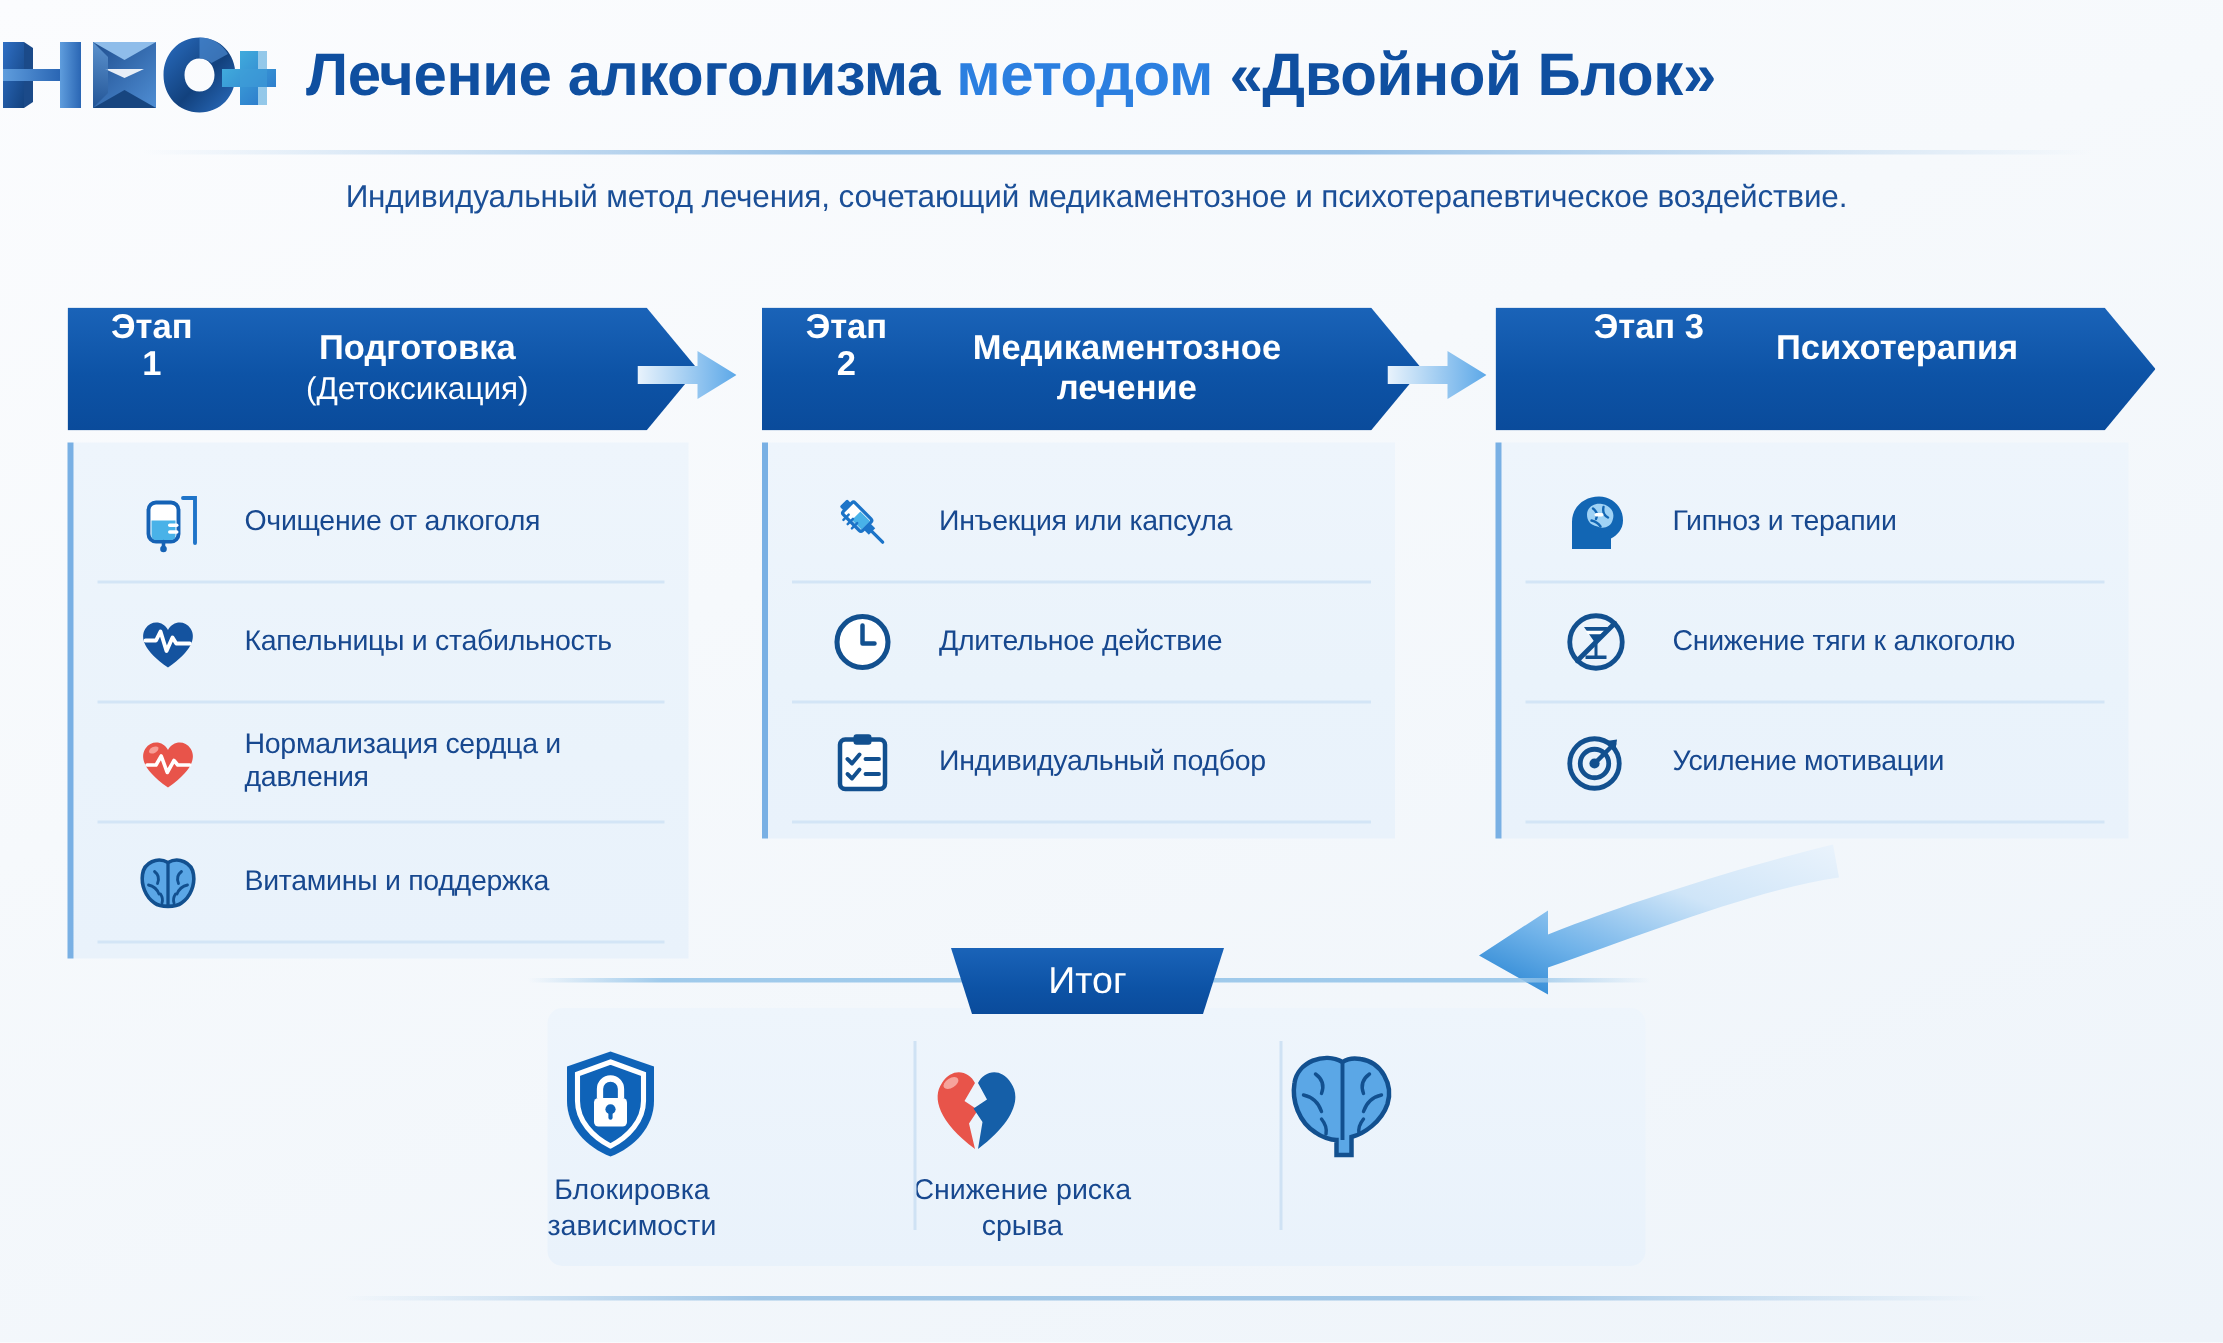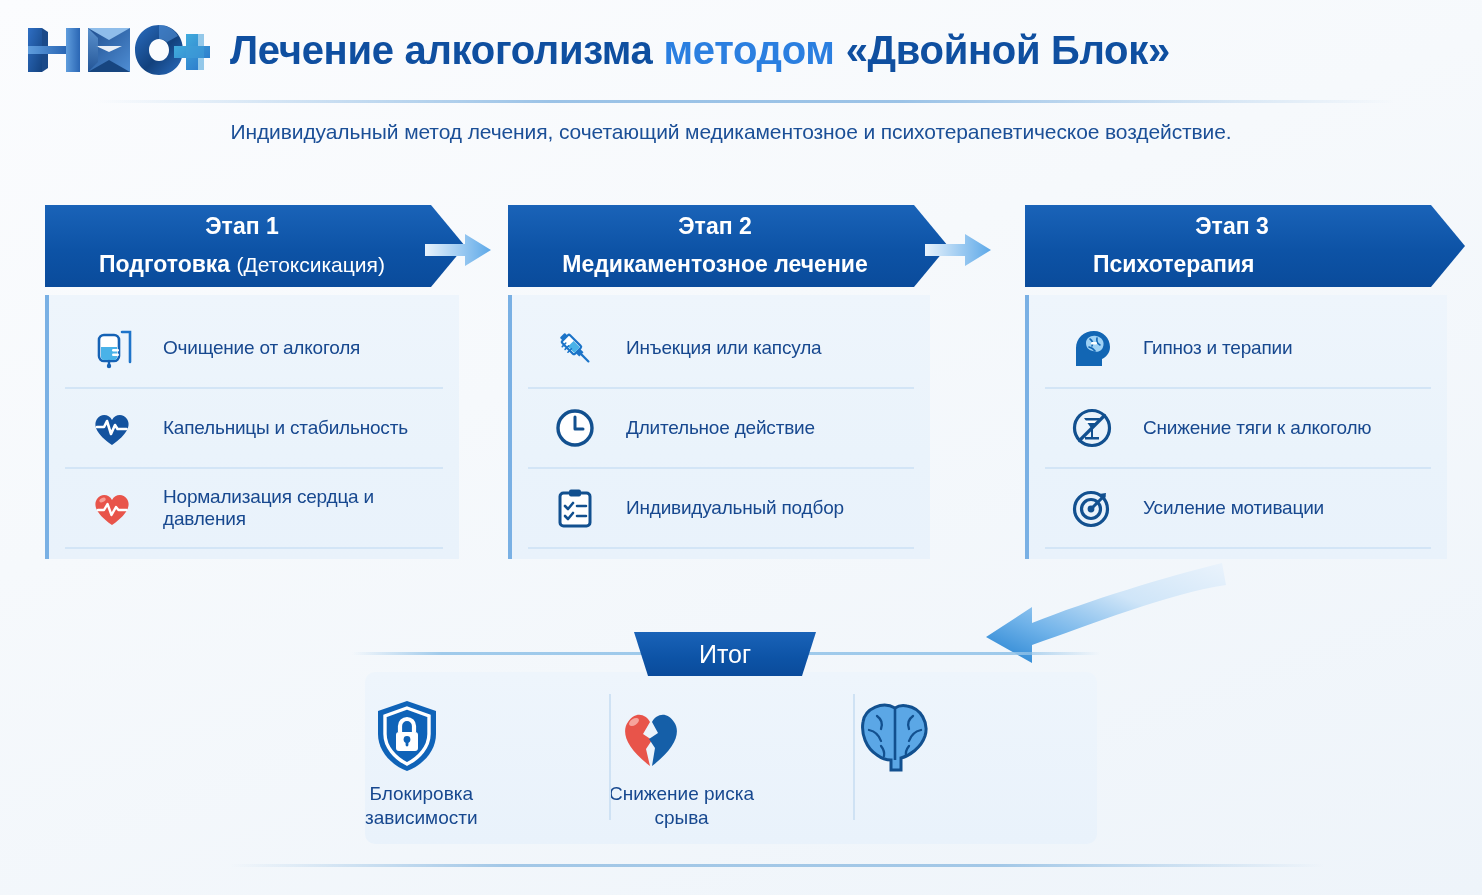--- a/index.html
+++ b/index.html
@@ -19,21 +19,20 @@
   }
 
   
   #header {
     position: absolute;
     left: 0; top: 0;
     width: 1482px;
     height: 100px;
     display: flex;
     align-items: center;
-    padding-left: 26px;
   }
 
   #logo {
     width: 186px;
     height: 56px;
     position: relative;
     flex: 0 0 auto;
     margin-right: 18px;
   }
   #logo svg { display: block; }
@@ -76,29 +75,29 @@
     width: 1482px;
     height: 360px;
   }
 
   .stage {
     position: absolute;
     top: 0;
   }
   .stage-1 { left: 45px;   width: 420px; }
   .stage-2 { left: 508px;  width: 440px; }
-  .stage-3 { left: 1025px;  width: 440px; }
+  .stage-3 { left: 997px;  width: 440px; }
 
   .stage-head {
     position: relative;
     height: 82px;
     background: linear-gradient(180deg, #1a63b8 0%, #0d53a6 55%, #0a4b9b 100%);
     color: #ffffff;
     display: flex;
-    flex-direction: column;
+    flex-direction: row;
     justify-content: center;
     padding: 0 46px 0 20px;
     box-shadow: 0 2px 4px rgba(20,70,140,0.18);
     clip-path: polygon(0 0, calc(100% - 34px) 0, 100% 50%, calc(100% - 34px) 100%, 0 100%);
   }
   .stage-head .line1 {
     font-size: 23px;
     font-weight: bold;
     text-align: center;
     line-height: 1.08;
@@ -339,20 +338,30 @@
         <span class="feat-ico">
           <svg width="44" height="44" viewBox="0 0 44 44">
             <path d="M22 39 C6 28 3 19 7 13 C11 7 19 8 22 14 C25 8 33 7 37 13 C41 19 38 28 22 39 Z" fill="#e8544a"></path>
             <ellipse cx="12.5" cy="14" rx="3.4" ry="2" fill="#f79d95" transform="rotate(-28 12.5 14)"></ellipse>
             <path d="M8 24 h6 l3.5 -6 l4 11 l4.5 -8 l2.5 3 h8" fill="none" stroke="#fff" stroke-width="2.4" stroke-linejoin="round" stroke-linecap="round"></path>
           </svg>
         </span>
         <span class="feat-txt">Нормализация сердца и давления</span>
       </div>
 
+      <div class="feat">
+        <span class="feat-ico">
+          <svg width="44" height="44" viewBox="0 0 44 44">
+            <path d="M22 9 C15 5 6 9 5 17 C4 24 7 32 13 36 C17 39 27 39 31 36 C37 32 40 24 39 17 C38 9 29 5 22 9 Z" fill="#5ba7e6" stroke="#12508f" stroke-width="2.4"></path>
+            <path d="M22 9 v29" stroke="#12508f" stroke-width="2.2"></path>
+            <path d="M13 15 q4 3 2 8 M9 24 q5 1 7 6 M31 15 q-4 3 -2 8 M35 24 q-5 1 -7 6 M17 30 q2 3 1 6 M27 30 q-2 3 -1 6" fill="none" stroke="#12508f" stroke-width="1.9" stroke-linecap="round"></path>
+          </svg>
+        </span>
+        <span class="feat-txt">Витамины и поддержка</span>
+      </div>
 
     </div>
   </div>
 
   <div class="step-arrow step-arrow-1">
     <svg width="66" height="34" viewBox="0 0 66 34">
       <defs>
         <linearGradient id="arrGrad" x1="0" y1="0" x2="1" y2="0">
           <stop offset="0%" stop-color="#e9f3fc"></stop>
             <stop offset="100%" stop-color="#5ca8e8"></stop>

